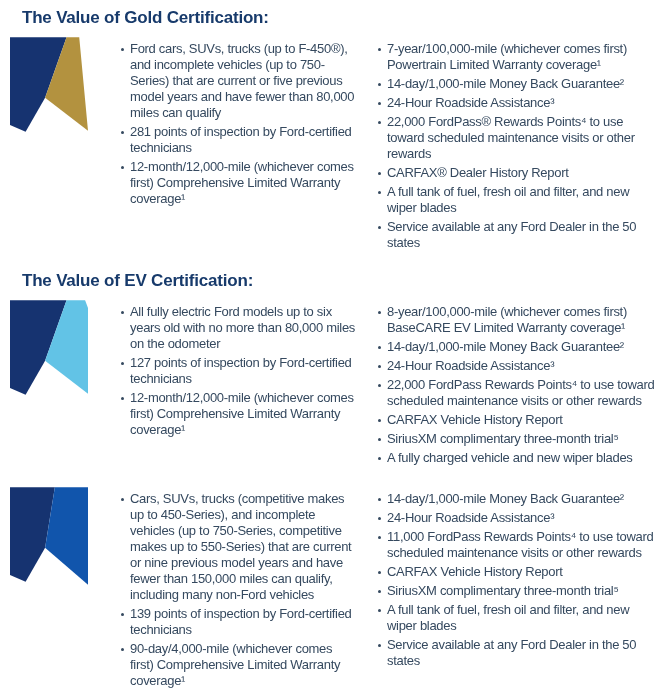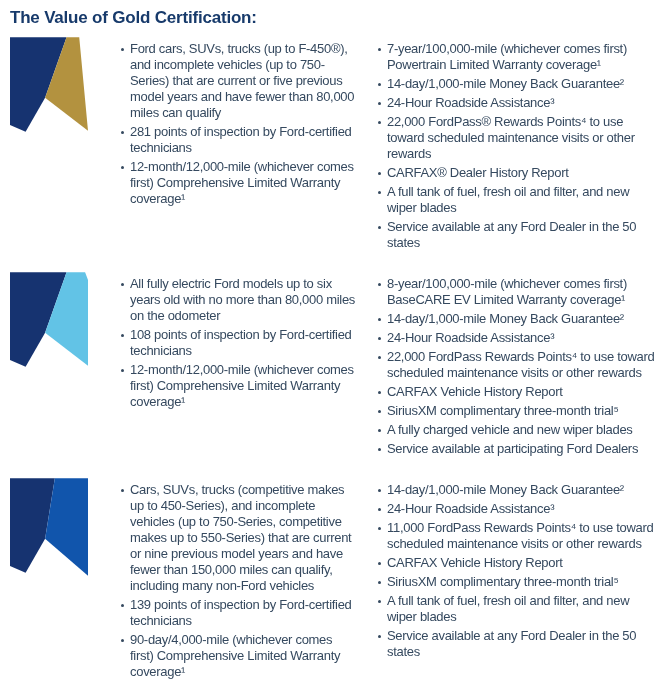--- a/index.html
+++ b/index.html
@@ -8,21 +8,21 @@
     width: 668px; height: 690px;
     background: #ffffff;
     font-family: "Liberation Sans", "DejaVu Sans", sans-serif;
     overflow: hidden;
   }
   .page { padding: 8px 2px 0 10px; }
 
   .cert-section { margin-bottom: 12px; }
 
   .heading {
-    margin: 0 0 8px 0;
+    margin: 0 0 8px 12px;
     font-size: 17px;
     line-height: 20px;
     font-weight: 700;
     letter-spacing: -0.2px;
     color: #173a6b;
   }
 
   .content {
     display: grid;
     grid-template-columns: 93px 245px 1fr;
@@ -81,41 +81,41 @@
         <li>24-Hour Roadside Assistance³</li>
         <li>22,000 FordPass® Rewards Points⁴ to use toward scheduled maintenance visits or other rewards</li>
         <li>CARFAX® Dealer History Report</li>
         <li>A full tank of fuel, fresh oil and filter, and new wiper blades</li>
         <li>Service available at any Ford Dealer in the 50 states</li>
       </ul>
     </div>
   </section>
 
   <section class="cert-section">
+    <h2 class="heading">The Value of EV Certification:</h2>
     <div class="content">
       <div class="badge-col">
         <svg class="badge" viewBox="0 0 80 100" width="78" height="98" aria-hidden="true">
           <polygon points="0,0 58,0 36,62 16,97 0,90" fill="#163370"></polygon>
           <polygon points="58,0 77,0 80,8 80,96 36,62" fill="#62c3e6"></polygon>
         </svg>
       </div>
       <ul class="col left">
         <li>All fully electric Ford models up to six years old with no more than 80,000 miles on the odometer</li>
-        <li>108 points of inspection by Ford-certified technicians</li>
+        <li>127 points of inspection by Ford-certified technicians</li>
         <li>12-month/12,000-mile (whichever comes first) Comprehensive Limited Warranty coverage¹</li>
       </ul>
       <ul class="col right">
         <li>8-year/100,000-mile (whichever comes first) BaseCARE EV Limited Warranty coverage¹</li>
         <li>14-day/1,000-mile Money Back Guarantee²</li>
         <li>24-Hour Roadside Assistance³</li>
         <li>22,000 FordPass Rewards Points⁴ to use toward scheduled maintenance visits or other rewards</li>
         <li>CARFAX Vehicle History Report</li>
         <li>SiriusXM complimentary three-month trial⁵</li>
         <li>A fully charged vehicle and new wiper blades</li>
-        <li>Service available at participating Ford Dealers</li>
       </ul>
     </div>
   </section>
 
   <section class="cert-section">
     <div class="content">
       <div class="badge-col">
         <svg class="badge" viewBox="0 0 80 100" width="78" height="98" aria-hidden="true">
           <polygon points="0,0 46,0 36,62 16,97 0,90" fill="#163370"></polygon>
           <polygon points="46,0 80,0 80,100 36,62" fill="#1155ac"></polygon>

